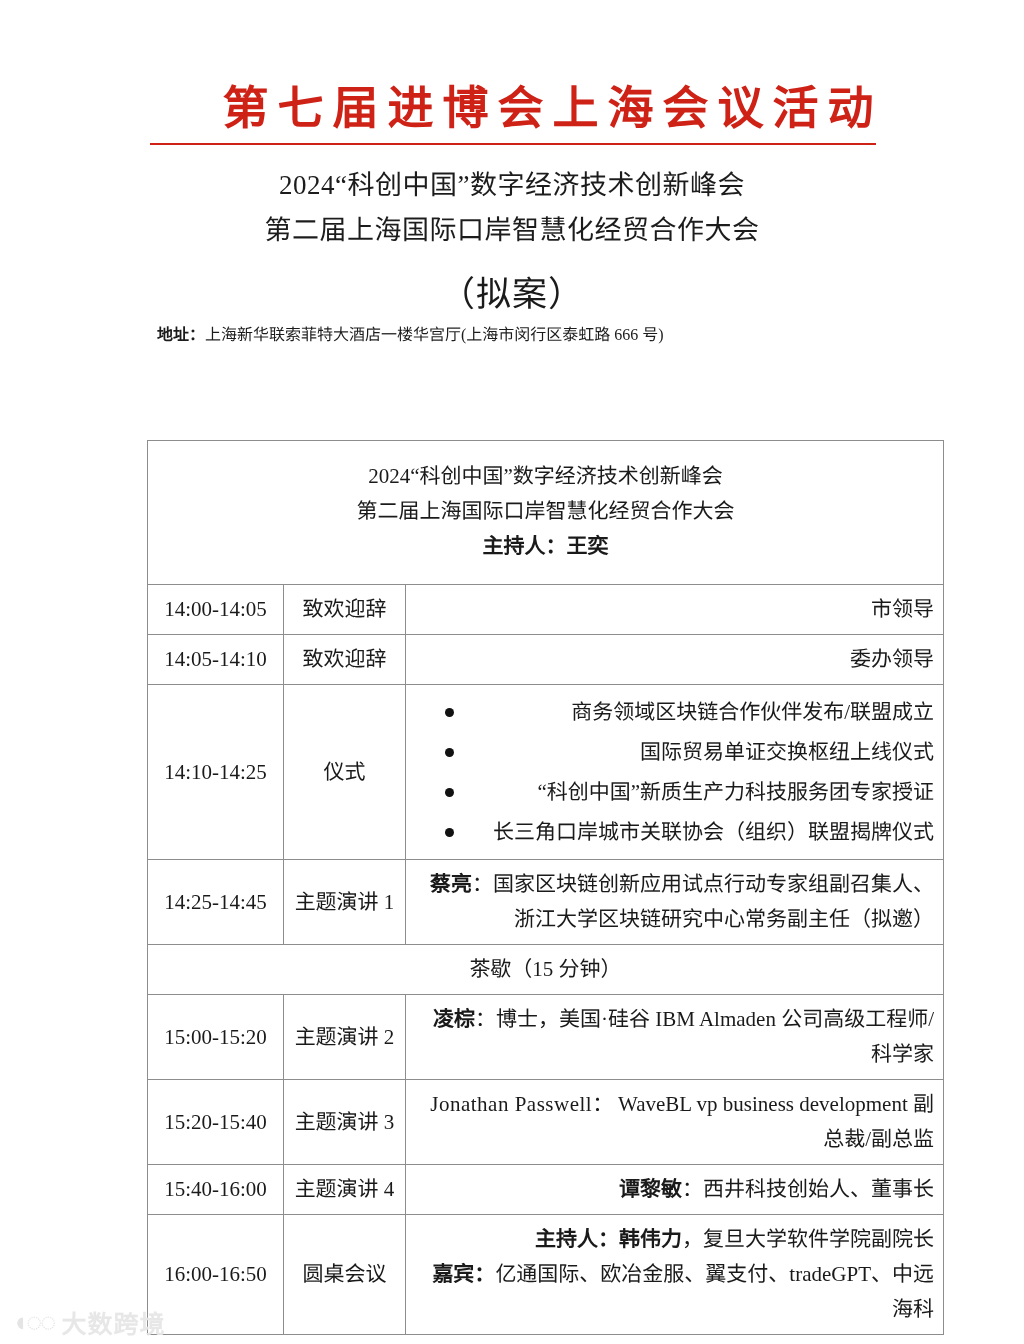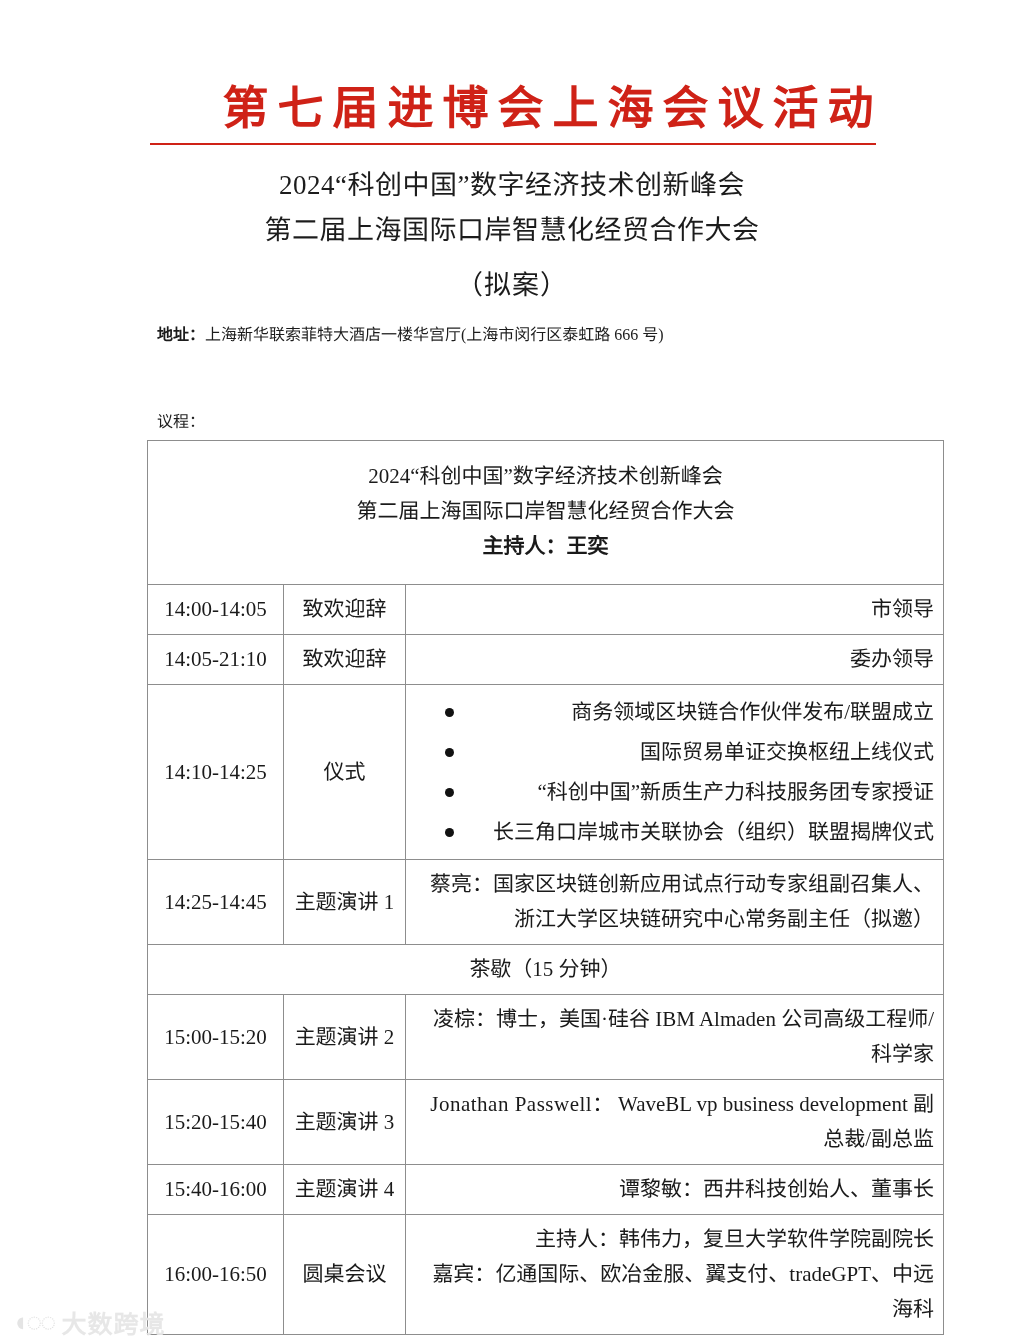--- a/index.html
+++ b/index.html
@@ -55,23 +55,23 @@
     width: 1024px;
     text-align: center;
   }
   .subtitle {
     font-size: 27px;
     line-height: 45px;
     color: #1c1c1c;
     letter-spacing: 0.5px;
   }
   .proposal {
-    font-size: 27px;
+    font-size: 35px;
     line-height: 44px;
-    margin-top: 10px;
+    margin-top: 20px;
     letter-spacing: 1px;
     text-align: center;
   }
 
   
   .meta {
     position: absolute;
     left: 157px;
     width: 790px;
     font-size: 16px;
@@ -112,21 +112,21 @@
     line-height: 41px;
   }
   .hdr-cell .hdr-line { display: block; }
   .hdr-cell .hdr-host { display: block; font-weight: bold; }
 
   .c-time  { text-align: center; white-space: nowrap; letter-spacing: 0px; }
   .c-kind  { text-align: center; white-space: nowrap; margin-top: 20px; }
   .c-full  { text-align: center; }
   .c-body  { text-align: right; }
 
-  .c-body .nm { font-weight: normal; }
+  .c-body .nm { font-weight: bold; }
   .c-body .nm-lat { font-weight: normal; letter-spacing: 0.5px; }
 
   ul.bullets {
     margin: 0;
     padding: 0 0 0 24px;
     list-style: none;
   }
   ul.bullets li {
     position: relative;
     padding-left: 40px;
@@ -182,21 +182,20 @@
     <div class="subtitle">2024“科创中国”数字经济技术创新峰会</div>
     <div class="subtitle">第二届上海国际口岸智慧化经贸合作大会</div>
     <div class="proposal">（拟案）</div>
   </div>
 
   <div class="meta meta-address">
     <span class="lab">地址：</span><span>上海新华联索菲特大酒店一楼华宫厅(上海市闵行区泰虹路 666 号)</span>
   </div>
 
 
-  <div class="meta meta-agenda">议程：</div>
 
   <table class="agenda-table">
     <colgroup>
       <col class="col-time">
         <col class="col-kind">
         <col class="col-body">
     </colgroup>
     <tbody>
       <tr>
         <td class="hdr-cell" colspan="3">
@@ -207,21 +206,21 @@
       </tr>
 
 
       <tr>
         <td class="c-time">14:00-14:05</td>
         <td class="c-kind">致欢迎辞</td>
         <td class="c-body">市领导</td>
       </tr>
 
       <tr>
-        <td class="c-time">14:05-21:10</td>
+        <td class="c-time">14:05-14:10</td>
         <td class="c-kind">致欢迎辞</td>
         <td class="c-body">委办领导</td>
       </tr>
 
       <tr>
         <td class="c-time">14:10-14:25</td>
         <td class="c-kind">仪式</td>
         <td class="c-body">
           <ul class="bullets">
             <li>商务领域区块链合作伙伴发布/联盟成立</li>

